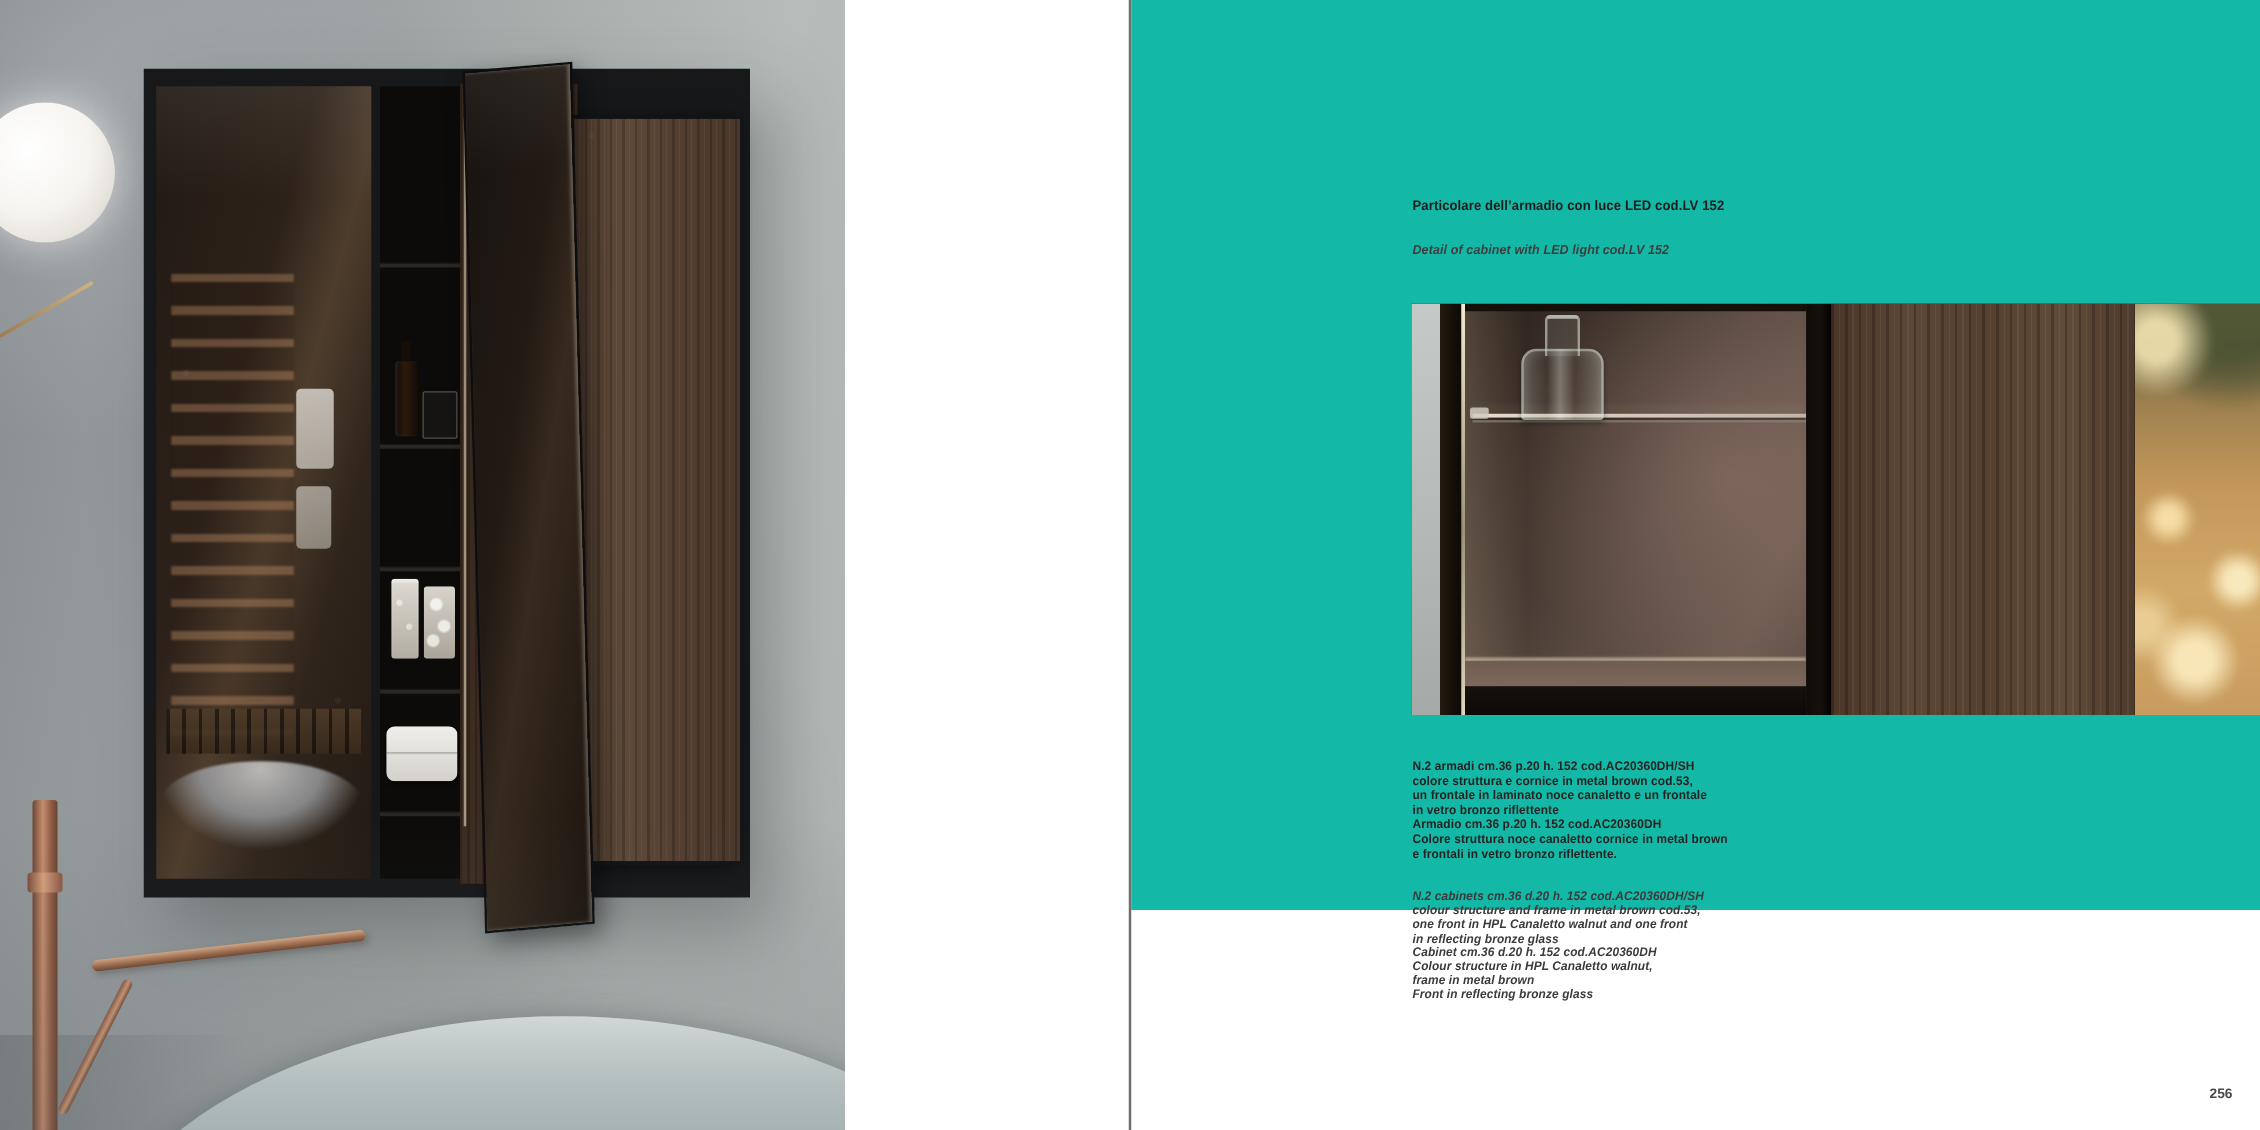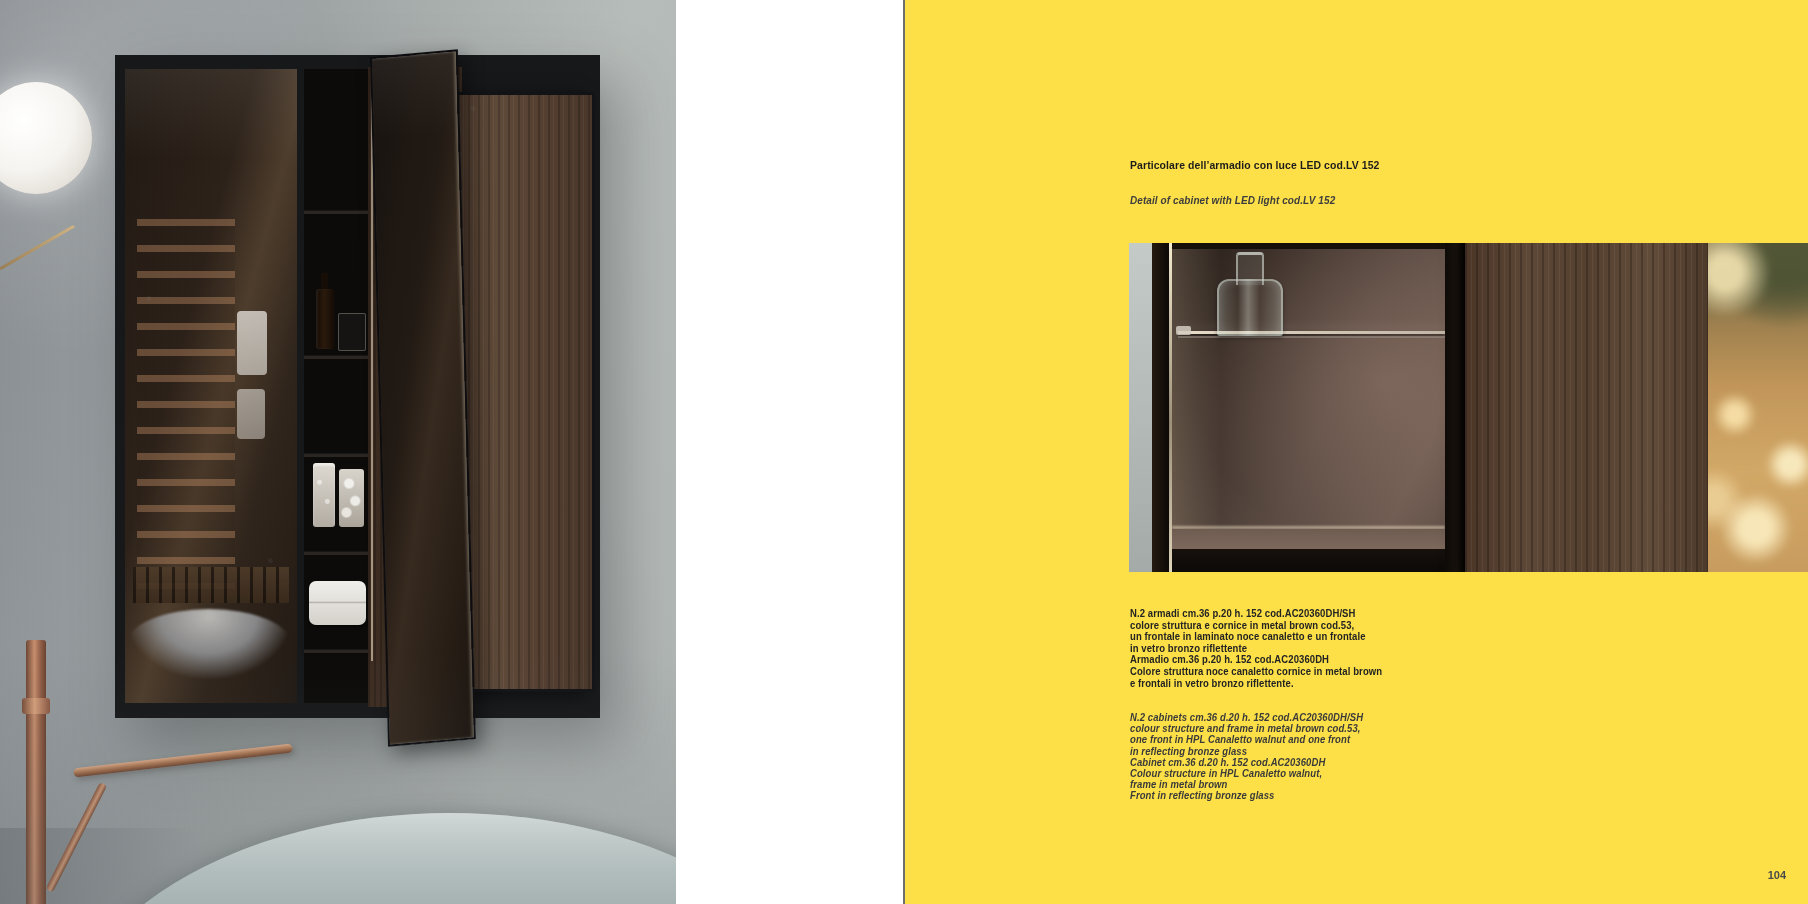--- a/index.html
+++ b/index.html
@@ -108,21 +108,21 @@
     background:linear-gradient(90deg,#8a5a43,#cf9a77 55%,#7a4f3a); }
 
   .bathtub { left:60px; top:813px; width:780px; height:480px; border-radius:50%;
     background:linear-gradient(180deg,#e6edeb 0px,#d8e2e0 22px,#c9d5d4 55px,#bac7c6 110px);
     box-shadow:0 -3px 18px rgba(70,80,84,.3); }
 
   
   .page-divider { left:903px; top:0; width:2px; height:904px; background:#6e6e6e; }
 
   
-  .page-right { left:905px; top:0; width:903px; height:904px; background:#fde047; }
+  .page-right { left:905px; top:0; width:903px; height:728px; background:#14b8a6; }
   .caption-it { left:225px; top:159px; font-size:11px; font-weight:700; color:#1c1c1c;
     letter-spacing:.1px; transform:scaleX(.95); transform-origin:left top; white-space:nowrap; }
   .caption-en { left:225px; top:194px; font-size:10.5px; font-weight:700; font-style:italic; color:#3d3d3d;
     letter-spacing:.1px; transform:scaleX(.95); transform-origin:left top; white-space:nowrap; }
 
   .detail-photo { left:224px; top:243px; width:679px; height:329px; overflow:hidden; background:#2a211c; }
   .dp-wall { left:0; top:0; width:23px; height:100%;
     background:linear-gradient(180deg,#c3cac7 0%,#b2b9b6 55%,#a3aaa7 100%); }
   .dp-edge { left:23px; top:0; width:18px; height:100%;
     background:linear-gradient(90deg,#241a10 0%,#140e09 65%,#0b0806 100%); }
@@ -256,16 +256,16 @@
 Colore struttura noce canaletto cornice in metal brown
 e frontali in vetro bronzo riflettente.</div>
     <div class="abs desc desc-en">N.2 cabinets cm.36 d.20 h. 152 cod.AC20360DH/SH
 colour structure and frame in metal brown cod.53,
 one front in HPL Canaletto walnut and one front
 in reflecting bronze glass
 Cabinet cm.36 d.20 h. 152 cod.AC20360DH
 Colour structure in HPL Canaletto walnut,
 frame in metal brown
 Front in reflecting bronze glass</div>
-    <div class="abs page-number">104</div>
+    <div class="abs page-number">256</div>
   </div>
 
 </div>
 
 </body></html>

